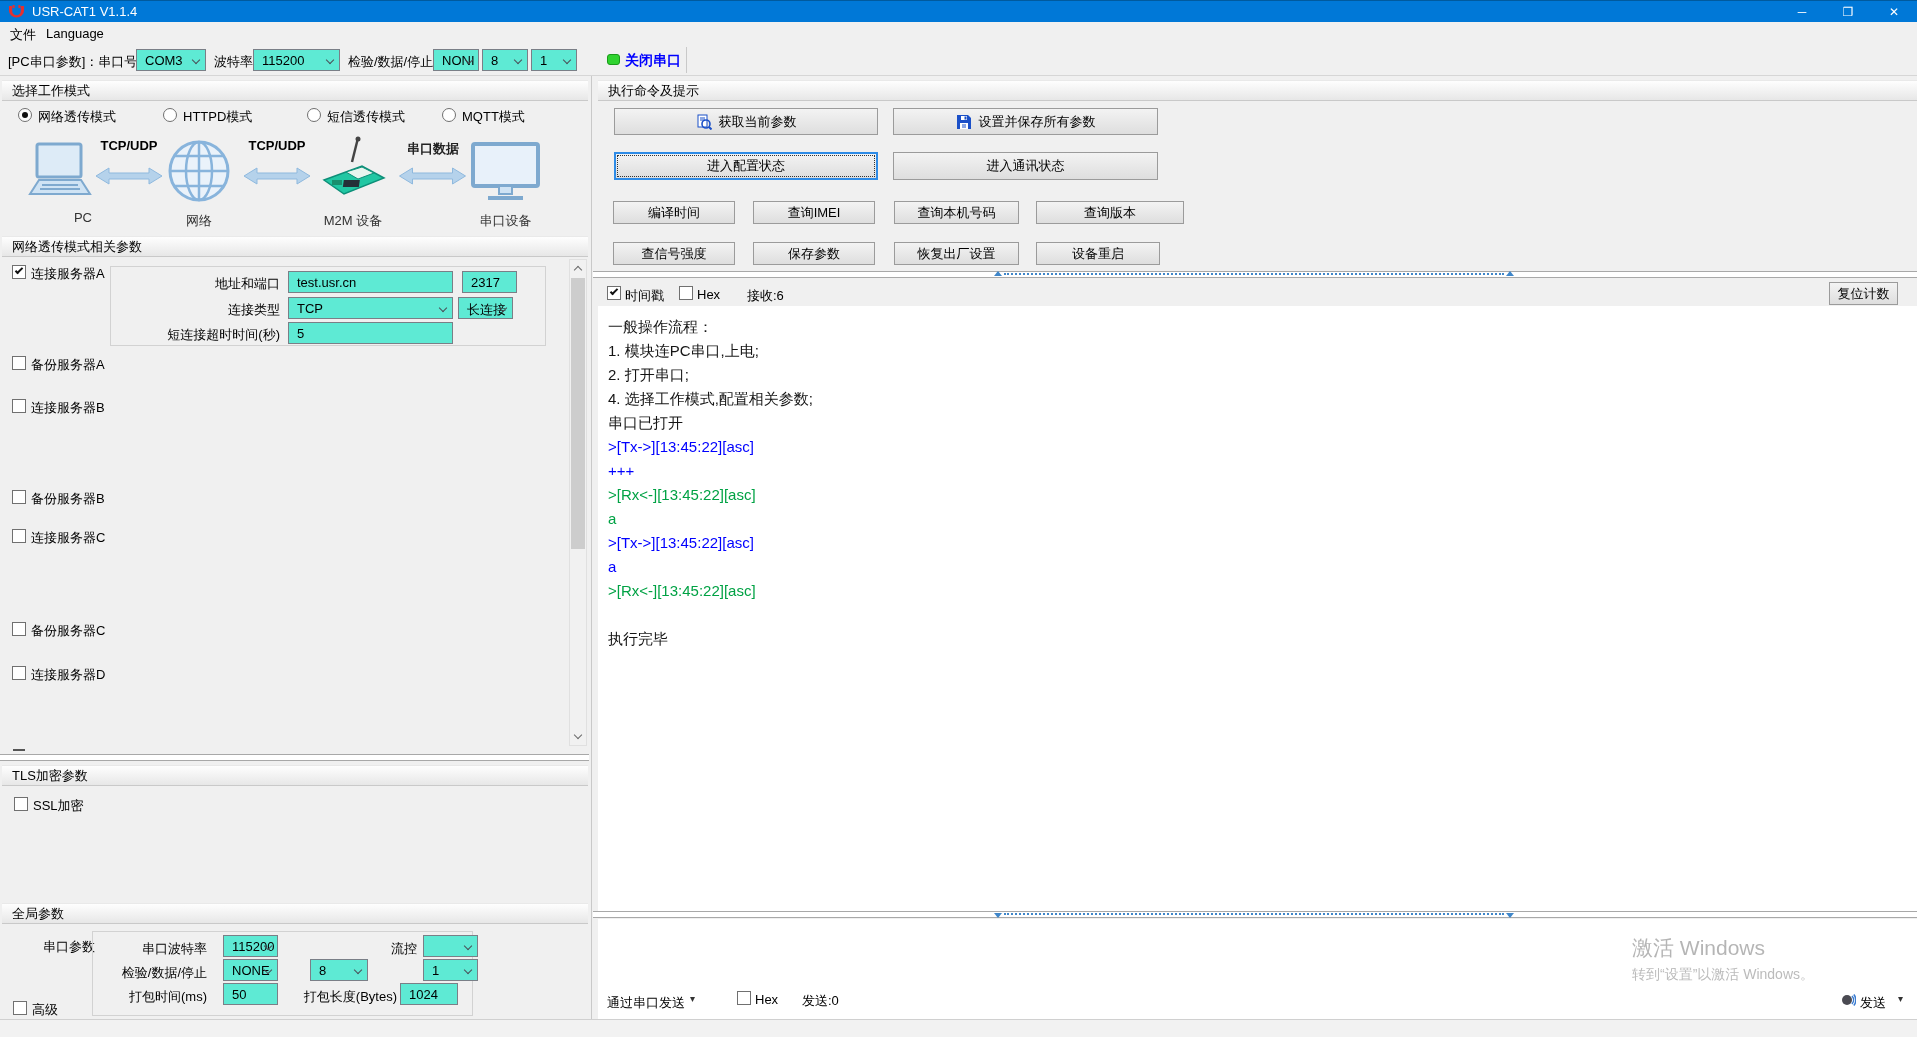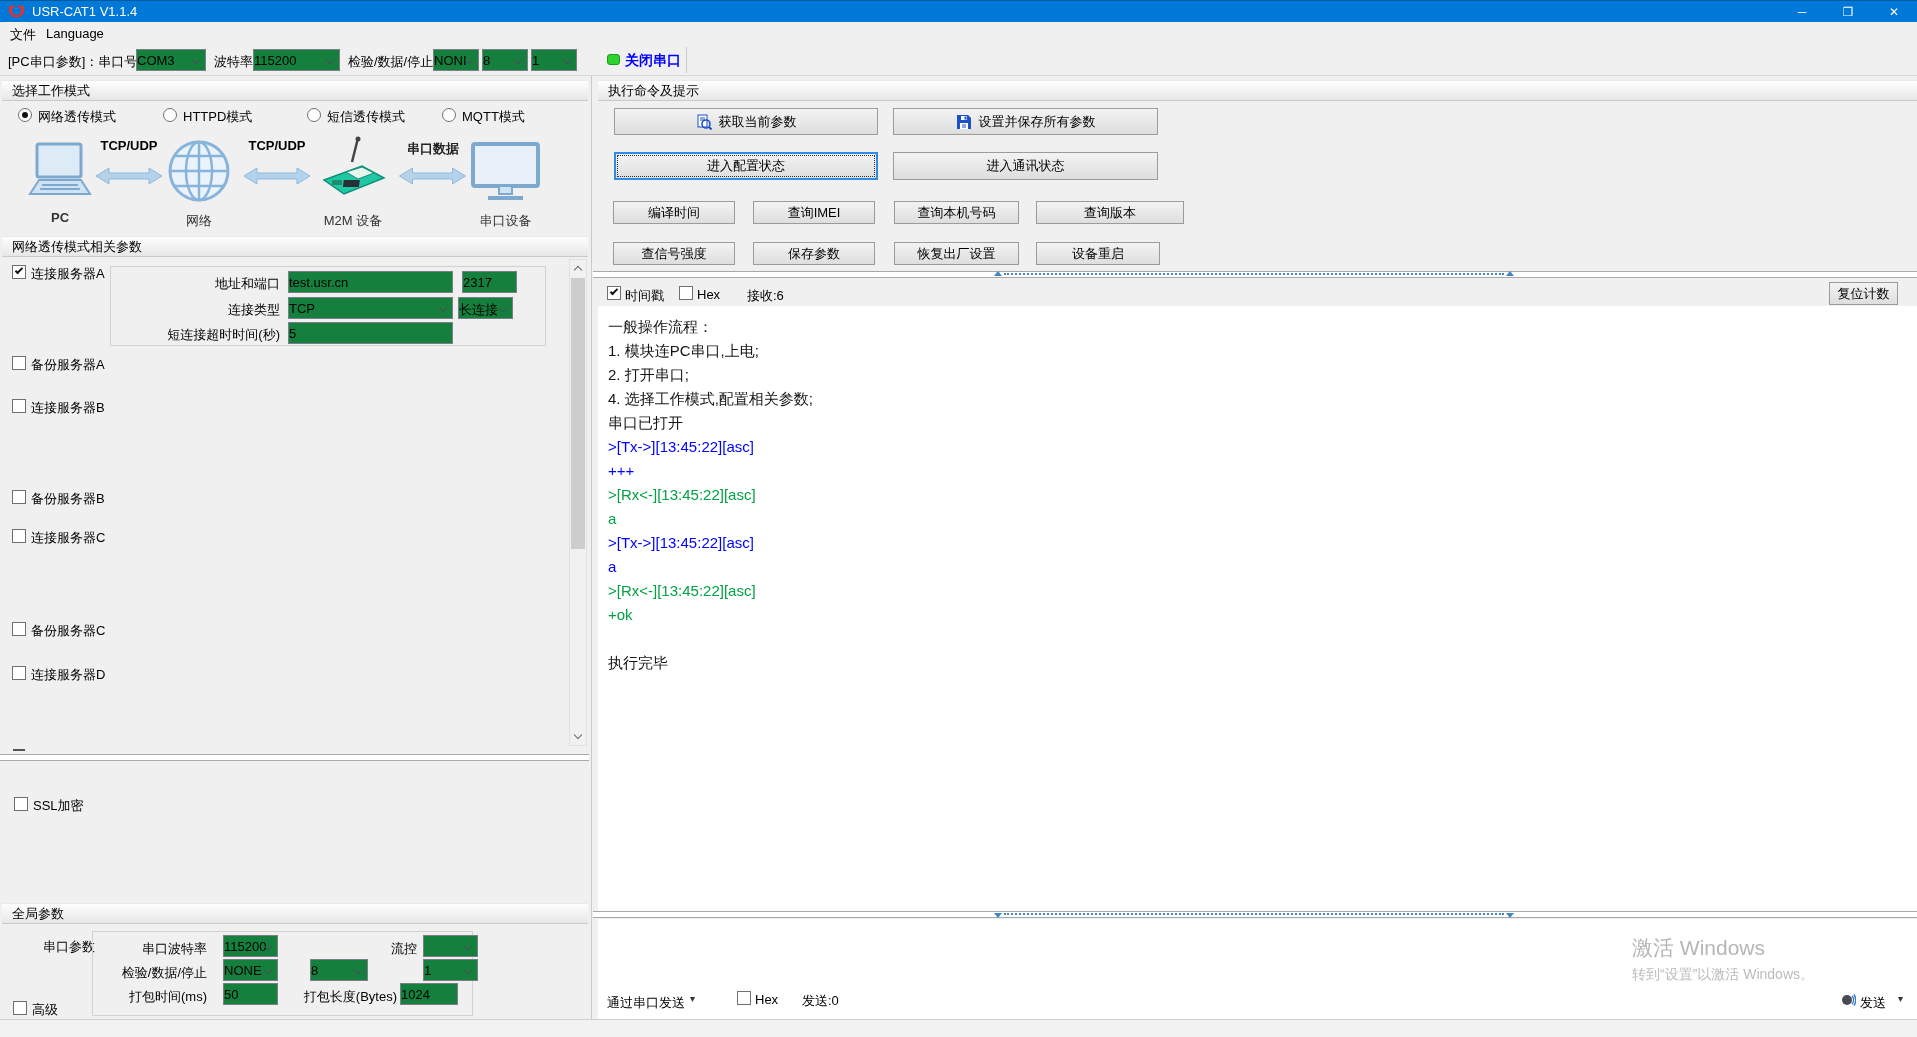--- a/index.html
+++ b/index.html
@@ -15,22 +15,22 @@
   .winbtn{position:absolute;top:0;width:46px;height:22px;color:#fff;text-align:center;line-height:22px;font-size:12px}
   
   #menubar{position:absolute;left:0;top:22px;width:1917px;height:22px;background:#f0f0f0}
   .menuitem{position:absolute;top:4px;white-space:nowrap}
   
   #toolbar{position:absolute;left:0;top:44px;width:1917px;height:32px;background:#f0f0f0;border-bottom:1px solid #d6d6d6}
   
   .hdr{position:absolute;height:21px;line-height:20px;padding-left:10px;
     background:linear-gradient(#fefefe,#e7e7e7);border-top:1px solid #e9e9e9;border-bottom:1px solid #c9c9c9;white-space:nowrap}
   
-  .cmb,.inp{position:absolute;height:22px;background:#15803d;border:1px solid #7a7f87;
-    padding:3px 15px 0 0;white-space:nowrap;overflow:hidden}
+  .cmb,.inp{position:absolute;height:22px;background:#5eead4;border:1px solid #7a7f87;
+    padding:3px 15px 0 8px;white-space:nowrap;overflow:hidden}
   .inp{padding-right:4px}
   .chev{position:absolute;right:6px;top:7px;width:6px;height:6px;
     border-right:1.5px solid #4a4f57;border-bottom:1.5px solid #4a4f57;transform:rotate(45deg)}
   
   .cb{position:absolute;width:14px;height:14px;background:#fff;border:1px solid #707070}
   .cb .mark{position:absolute;left:2px;top:2px;width:8px;height:4px;
     border-left:2px solid #111;border-bottom:2px solid #111;transform:rotate(-45deg)}
   .radio{position:absolute;width:14px;height:14px;background:#fff;border:1px solid #707070;border-radius:50%}
   .radio .dot{position:absolute;left:3px;top:3px;width:6px;height:6px;border-radius:50%;background:#111}
   
@@ -121,21 +121,21 @@
   <span class="lbl" style="left:327px;top:108px">短信透传模式</span>
   <div class="radio" style="left:442px;top:108px"></div>
   <span class="lbl" style="left:462px;top:108px">MQTT模式</span>
 
   <svg class="a" style="left:28px;top:142px" width="64" height="62" viewBox="0 0 64 62">
     <rect x="9" y="2" width="44" height="33" rx="2" fill="#ddebf7" stroke="#7ea9cf" stroke-width="3"></rect>
     <polygon points="2,52 62,52 53,38 11,38" fill="#cfe3f4" stroke="#7ea9cf" stroke-width="2"></polygon>
     <line x1="14" y1="43" x2="50" y2="43" stroke="#7ea9cf" stroke-width="2"></line>
     <line x1="12" y1="47" x2="52" y2="47" stroke="#7ea9cf" stroke-width="2"></line>
   </svg>
-  <span class="lbl" style="left:28px;top:210px;width:64px;text-align:center;font-weight:bold;color:#333">PC</span>
+  <span class="lbl" style="left:28px;top:210px;width:64px;text-align:right;font-weight:normal;color:#333">PC</span>
 
   <span class="lbl" style="left:96px;top:138px;width:66px;text-align:center;font-weight:bold">TCP/UDP</span>
   <svg class="a" style="left:96px;top:166px" width="66" height="20" viewBox="0 0 66 20">
     <polygon points="0,10 13,2 13,7 53,7 53,2 66,10 53,18 53,13 13,13 13,18" fill="#b5d2eb" stroke="#8fb9de"></polygon>
   </svg>
 
   <svg class="a" style="left:168px;top:140px" width="62" height="62" viewBox="0 0 62 62">
     <circle cx="31" cy="31" r="29" fill="#eaf2fa" stroke="#88b4dc" stroke-width="3"></circle>
     <ellipse cx="31" cy="31" rx="13" ry="29" fill="none" stroke="#88b4dc" stroke-width="2.5"></ellipse>
     <line x1="2" y1="31" x2="60" y2="31" stroke="#88b4dc" stroke-width="2.5"></line>
@@ -207,20 +207,21 @@
   <span class="lbl" style="left:31px;top:666px">连接服务器D</span>
   <div class="a" style="left:13px;top:749px;width:12px;height:2px;background:#555"></div>
 
   <div id="vscroll">
     <span class="sarrow" style="top:7px;transform:rotate(-135deg)"></span>
     <div class="thumb"></div>
     <span class="sarrow" style="bottom:7px;transform:rotate(45deg)"></span>
   </div>
 
   <div class="split" style="left:0;top:754px;width:589px"></div>
+  <div class="hdr" style="left:2px;top:765px;width:586px">TLS加密参数</div>
   <div class="cb" style="left:14px;top:797px"></div>
   <span class="lbl" style="left:33px;top:797px">SSL加密</span>
 
   <div class="hdr" style="left:2px;top:903px;width:586px">全局参数</div>
   <span class="lbl" style="left:43px;top:938px">串口参数</span>
   <div class="a" style="left:92px;top:931px;width:381px;height:85px;border:1px solid #d2d2d2"></div>
 
   <span class="lbl rlbl" style="left:107px;top:940px;width:100px">串口波特率</span>
   <div class="cmb" style="left:223px;top:935px;width:55px">
     <span>115200</span><span class="chev"></span>
@@ -326,21 +327,20 @@
     <div class="logline" data-color="black">2. 打开串口;</div>
     <div class="logline" data-color="black">4. 选择工作模式,配置相关参数;</div>
     <div class="logline" data-color="black">串口已打开</div>
     <div class="logline" data-color="blue">&gt;[Tx-&gt;][13:45:22][asc]</div>
     <div class="logline" data-color="blue">+++</div>
     <div class="logline" data-color="green">&gt;[Rx&lt;-][13:45:22][asc]</div>
     <div class="logline" data-color="green">a</div>
     <div class="logline" data-color="blue">&gt;[Tx-&gt;][13:45:22][asc]</div>
     <div class="logline" data-color="blue">a</div>
     <div class="logline" data-color="green">&gt;[Rx&lt;-][13:45:22][asc]</div>
-    <div class="logline" data-color="green">+ok</div>
     <div class="logline" data-color="black"></div>
     <div class="logline" data-color="black">执行完毕</div>
   </div>
 
   <div class="split" style="left:593px;top:911px;width:1324px"></div>
   <div class="handle" style="left:1004px;top:913px;width:500px"></div>
   <span class="tri-down" style="left:994px;top:913px"></span>
   <span class="tri-down" style="left:1506px;top:913px"></span>
 
   <div id="sendarea"></div>

